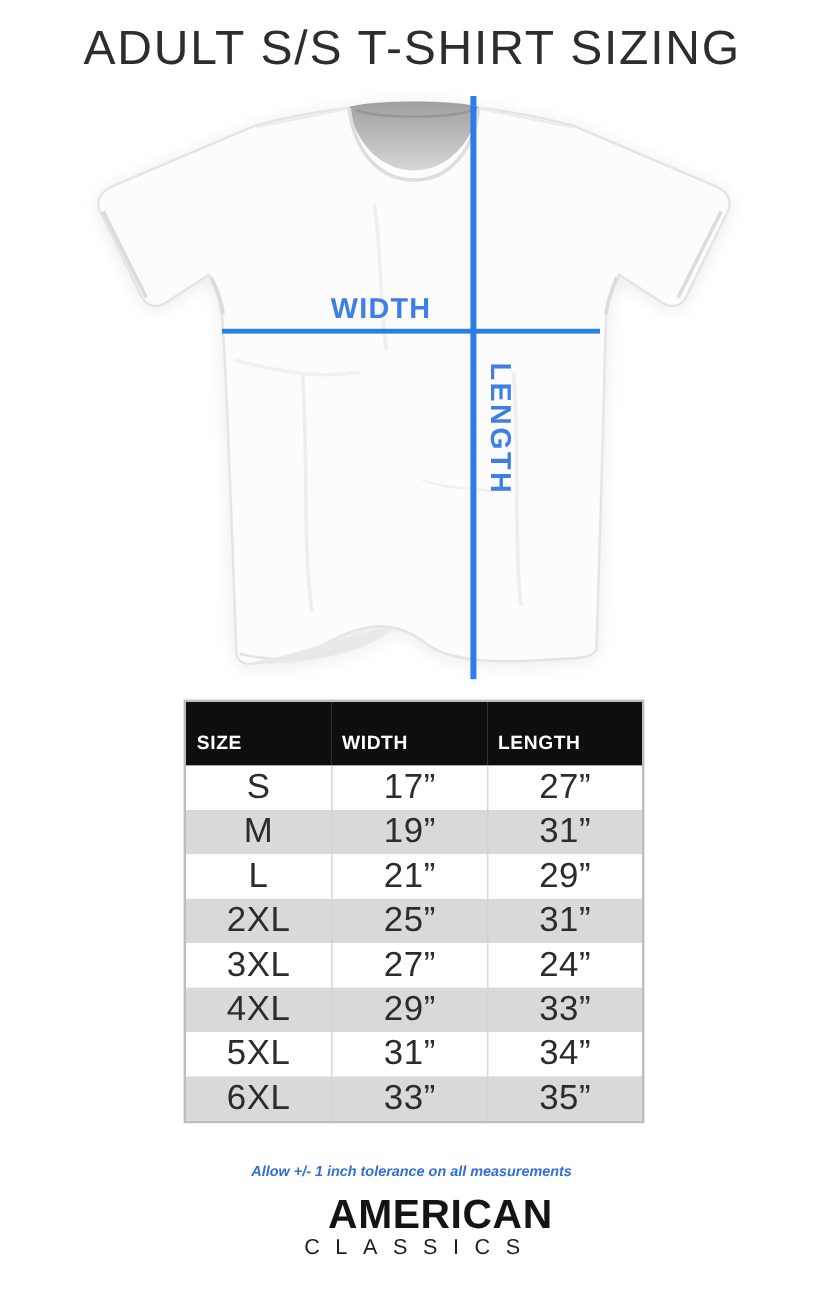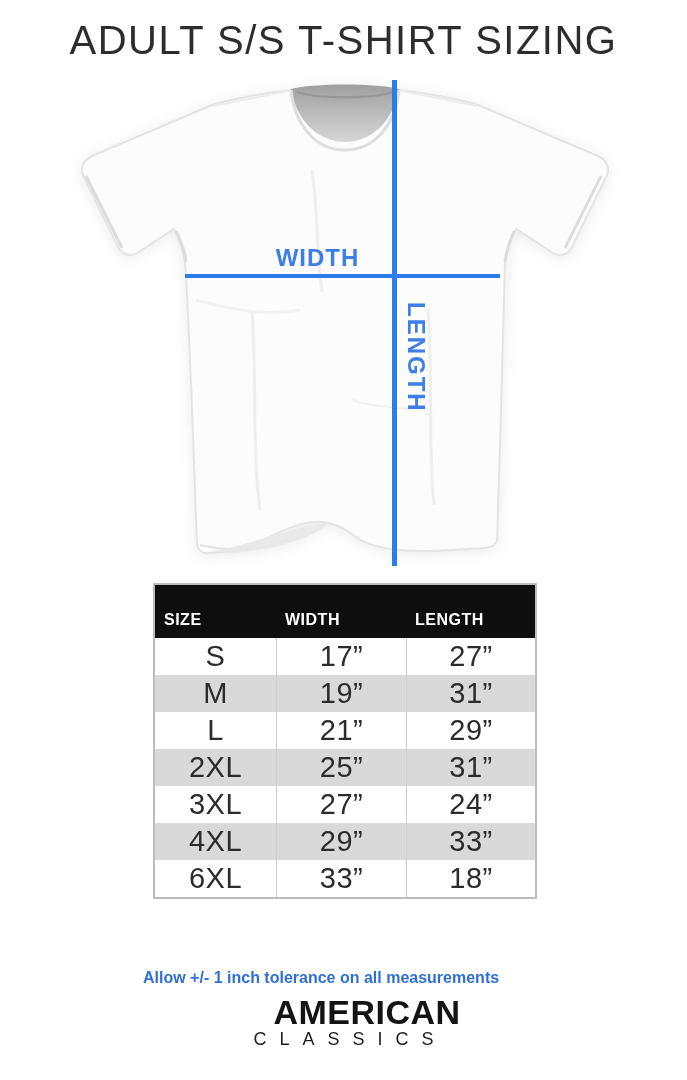--- a/index.html
+++ b/index.html
@@ -51,22 +51,22 @@
     text-align:left;padding:16px 0 0 9px;
   }
   .size-table td{
     height:37px;text-align:center;vertical-align:middle;
     font-size:29px;font-weight:300;letter-spacing:.5px;color:#2c2c2c;
     background:#ffffff;padding:0;
   }
   .size-table td + td{border-left:1px solid #cfcfcf;}
   .size-table tbody tr:nth-child(even) td{background:var(--table-alt-row);}
   .tolerance-note{
-    position:absolute;left:143px;top:969px;width:400px;
-    font-size:16px;font-weight:700;color:var(--note-blue);
+    position:absolute;left:143px;top:969px;width:400px;text-align:center;
+    font-size:12px;font-weight:700;color:var(--note-blue);font-style:italic;
   }
   .brand{position:absolute;left:0;top:995px;width:687px;text-align:center;color:var(--brand-color);}
   .brand-top{font-size:34px;font-weight:900;letter-spacing:.5px;line-height:34px;padding-left:47px;}
   .brand-bottom{font-size:18px;font-weight:400;line-height:20px;color:#1e1e1e;}
   .brand-bottom span{letter-spacing:13px;margin-right:-13px;}
 </style>
 </head>
 <body>
 
 <div class="canvas">
@@ -168,23 +168,28 @@
         <td>3XL</td>
         <td>27”</td>
         <td>24”</td>
       </tr>
       <tr>
         <td>4XL</td>
         <td>29”</td>
         <td>33”</td>
       </tr>
       <tr>
+        <td>5XL</td>
+        <td>31”</td>
+        <td>34”</td>
+      </tr>
+      <tr>
         <td>6XL</td>
         <td>33”</td>
-        <td>18”</td>
+        <td>35”</td>
       </tr>
     </tbody>
   </table>
 
   <div class="tolerance-note">Allow +/- 1 inch tolerance on all measurements</div>
 
   <div class="brand">
     <div class="brand-top">AMERICAN</div>
     <div class="brand-bottom"><span>CLASSICS</span></div>
   </div>

